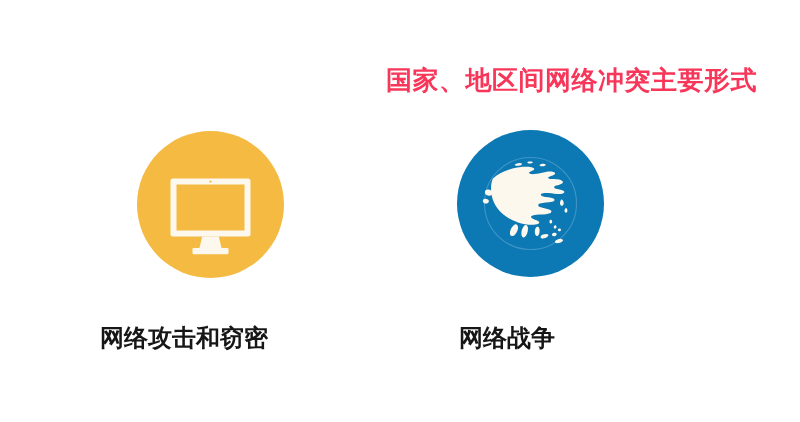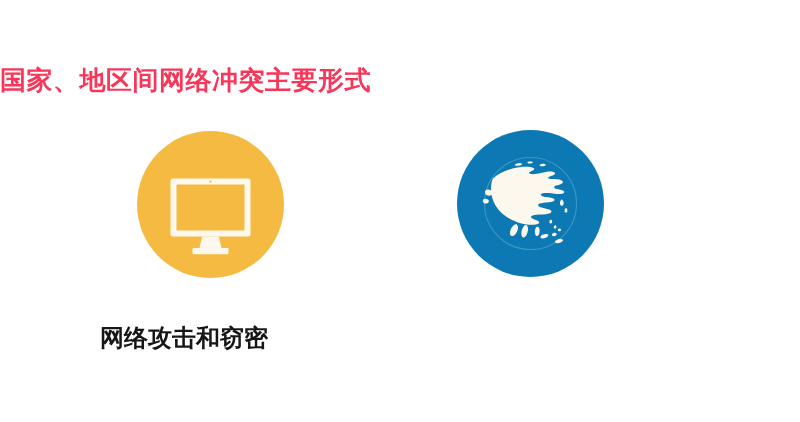--- a/index.html
+++ b/index.html
@@ -23,21 +23,21 @@
     height: 422px;
     background: #ffffff;
   }
 
   
   #slide-title {
     position: absolute;
     left: 0;
     top: 64px;
     width: 757px;
-    text-align: left;
+    text-align: right;
     font-size: 26px;
     line-height: 32px;
     font-weight: bold;
     letter-spacing: 0.5px;
     color: #f7365a;
     white-space: nowrap;
   }
 
   
   .item {
@@ -213,15 +213,16 @@
                      C 102.8 108.8, 101.6 109.0, 100.6 109.4 Z"></path>
 
             <path d="M 60.0 33.4 C 58.0 33.8, 57.0 34.8, 58.4 35.4 C 60.0 36.1, 63.4 35.6, 64.6 34.7 C 65.7 33.9, 64.4 33.0, 62.6 33.1 C 61.6 33.2, 60.7 33.3, 60.0 33.4 Z"></path>
             <path d="M 72.0 31.6 C 70.4 32.0, 69.8 32.8, 71.0 33.3 C 72.3 33.9, 74.8 33.5, 75.6 32.8 C 76.4 32.1, 75.2 31.4, 73.8 31.4 C 73.1 31.4, 72.5 31.5, 72.0 31.6 Z"></path>
             <path d="M 84.4 34.0 C 82.6 34.4, 81.8 35.4, 83.2 36.0 C 84.6 36.6, 87.4 36.2, 88.4 35.4 C 89.3 34.6, 88.0 33.8, 86.4 33.8 C 85.7 33.8, 85.0 33.9, 84.4 34.0 Z"></path>
           </g>
         </g>
       </svg>
     </div>
 
+    <div class="caption" id="caption-war">网络战争</div>
   </div>
 
 </div>
 
 </body></html>

